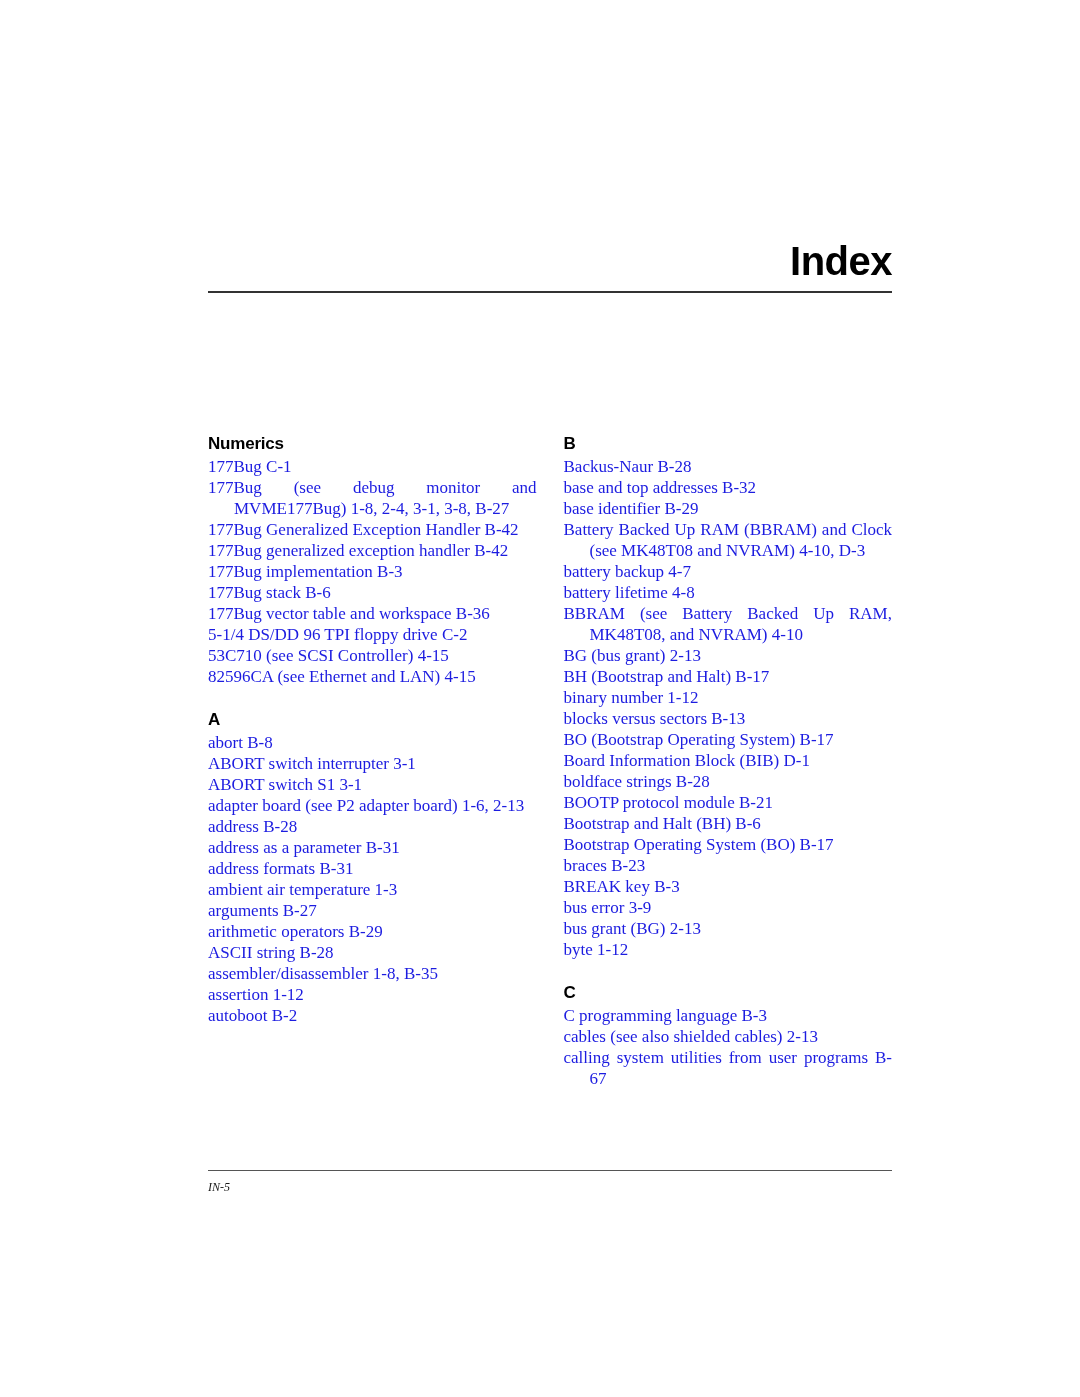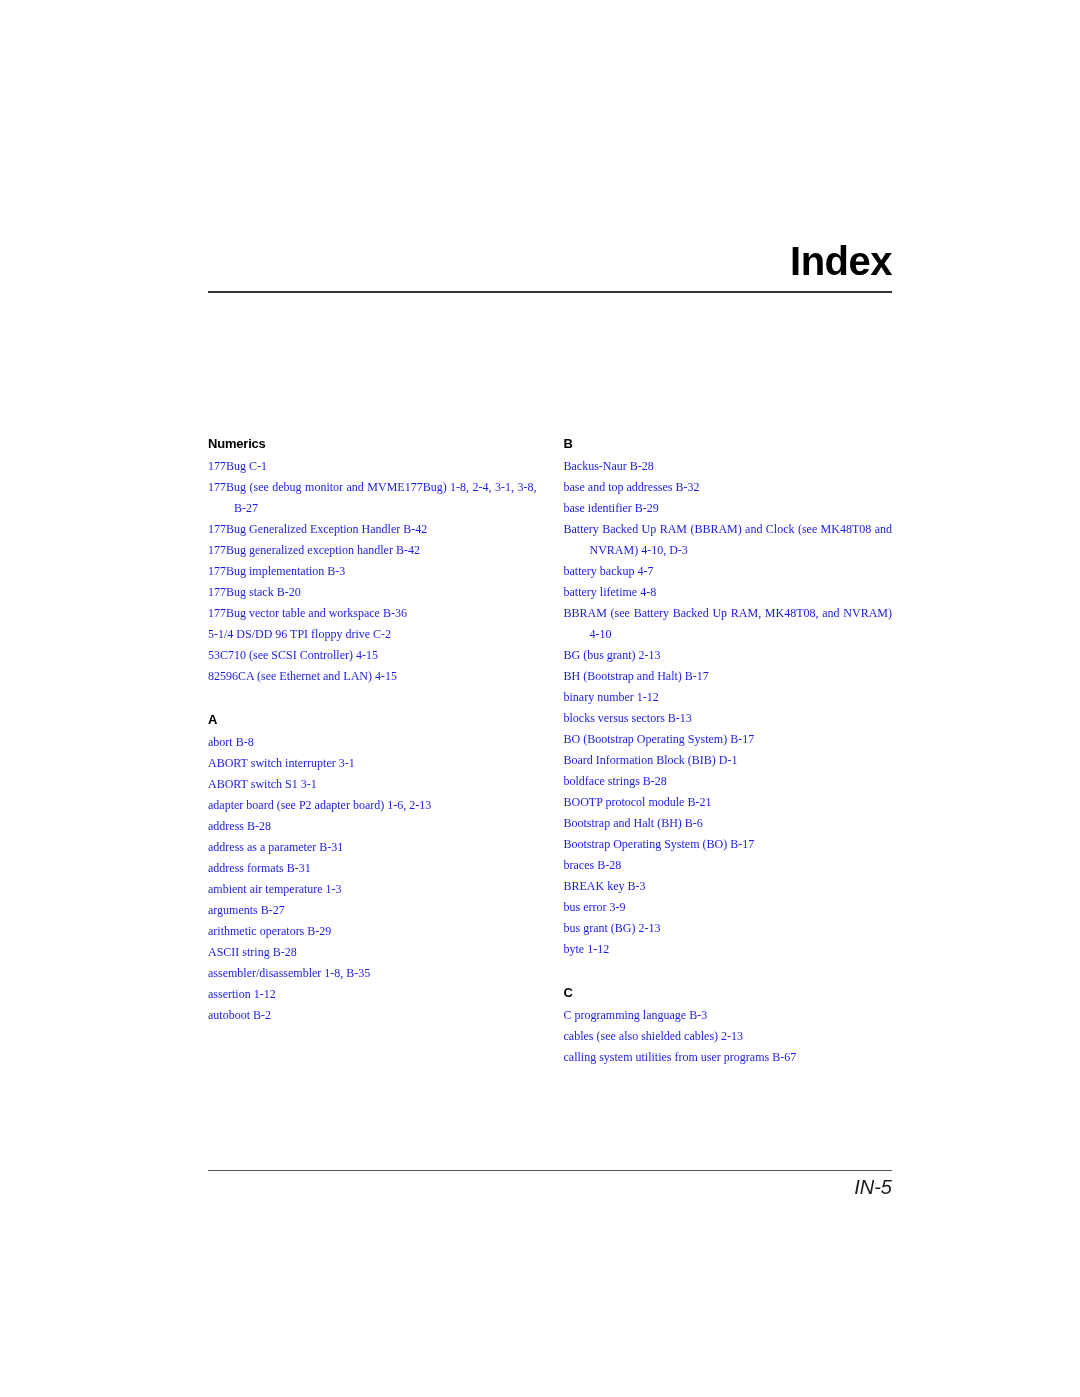--- a/index.html
+++ b/index.html
@@ -61,40 +61,40 @@
     width: 330px;
   }
   .column.right {
     margin-left: 27px;
   }
 
   
   .section-heading {
     font-family: "Liberation Sans", "DejaVu Sans", sans-serif;
     font-weight: bold;
-    font-size: 13px;
+    font-size: 17px;
     line-height: 23px;
     color: #000000;
     margin: 0 0 1px 0;
     letter-spacing: -0.2px;
   }
   .section + .section {
     margin-top: 21px;
   }
 
   .entry-list {
     list-style: none;
     margin: 0;
     padding: 0;
   }
 
   
   .entry {
     color: #1c1ce0;
-    font-size: 12px;
+    font-size: 17px;
     line-height: 21px;
     margin: 0;
     padding: 0 0 0 26px;
     text-indent: -26px;
     text-align: justify;
     text-justify: inter-word;
     word-spacing: 0;
   }
   .entry.single {
     text-align: left;
@@ -113,24 +113,23 @@
     top: 1170px;
     width: 684px;
   }
   .footer-rule {
     height: 0;
     border-top: 1px solid #555555;
     width: 684px;
   }
   .footer-number {
     margin-top: 6px;
-    text-align: right;
-    font-family: Liberation Sans, sans-serif;
+    font-family: Liberation Serif, serif;
     font-style: italic;
-    font-size: 20px;
+    font-size: 12px;
     line-height: 20px;
     color: #1a1a1a;
   }
 </style>
 </head>
 <body>
 
 <div class="page">
 
   <div class="page-header">
@@ -141,21 +140,21 @@
   <div class="columns">
     <div class="column left">
         <div class="section">
           <div class="section-heading">Numerics</div>
           <ul class="entry-list">
             <li class="entry single">177Bug C-1</li>
             <li class="entry">177Bug (see debug monitor and MVME177Bug) 1-8, 2-4, 3-1, 3-8, B-27</li>
             <li class="entry">177Bug Generalized Exception Handler B-42</li>
             <li class="entry">177Bug generalized exception handler B-42</li>
             <li class="entry single">177Bug implementation B-3</li>
-            <li class="entry single">177Bug stack B-20</li>
+            <li class="entry single">177Bug stack B-6</li>
             <li class="entry single">177Bug vector table and workspace B-36</li>
             <li class="entry single">5-1/4 DS/DD 96 TPI floppy drive C-2</li>
             <li class="entry single">53C710 (see SCSI Controller) 4-15</li>
             <li class="entry single">82596CA (see Ethernet and LAN) 4-15</li>
           </ul>
         </div>
         <div class="section">
           <div class="section-heading">A</div>
           <ul class="entry-list">
             <li class="entry single">abort B-8</li>
@@ -189,21 +188,21 @@
             <li class="entry single">BG (bus grant) 2-13</li>
             <li class="entry single">BH (Bootstrap and Halt) B-17</li>
             <li class="entry single">binary number 1-12</li>
             <li class="entry single">blocks versus sectors B-13</li>
             <li class="entry single">BO (Bootstrap Operating System) B-17</li>
             <li class="entry single">Board Information Block (BIB) D-1</li>
             <li class="entry single">boldface strings B-28</li>
             <li class="entry single">BOOTP protocol module B-21</li>
             <li class="entry single">Bootstrap and Halt (BH) B-6</li>
             <li class="entry single">Bootstrap Operating System (BO) B-17</li>
-            <li class="entry single">braces B-28</li>
+            <li class="entry single">braces B-23</li>
             <li class="entry single">BREAK key B-3</li>
             <li class="entry single">bus error 3-9</li>
             <li class="entry single">bus grant (BG) 2-13</li>
             <li class="entry single">byte 1-12</li>
           </ul>
         </div>
         <div class="section">
           <div class="section-heading">C</div>
           <ul class="entry-list">
             <li class="entry single">C programming language B-3</li>

